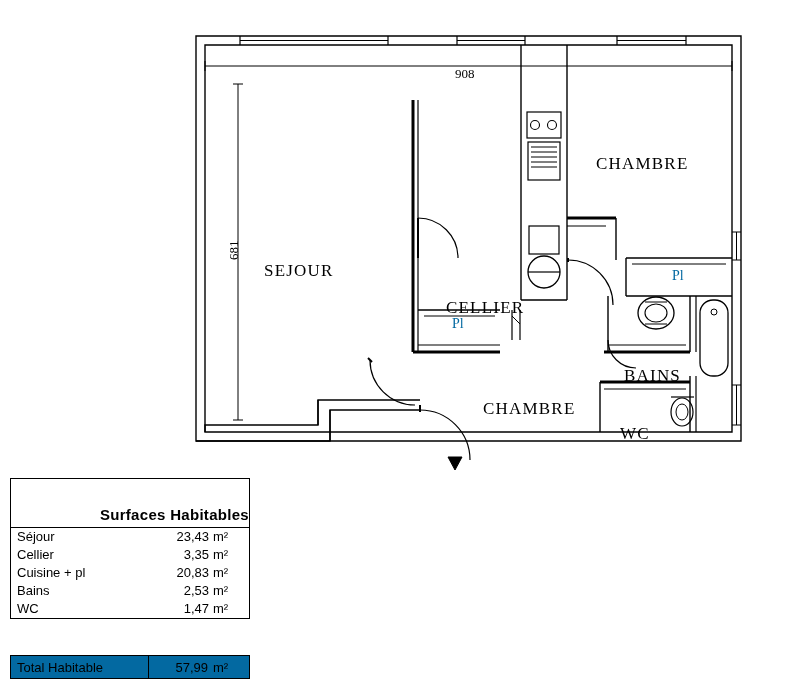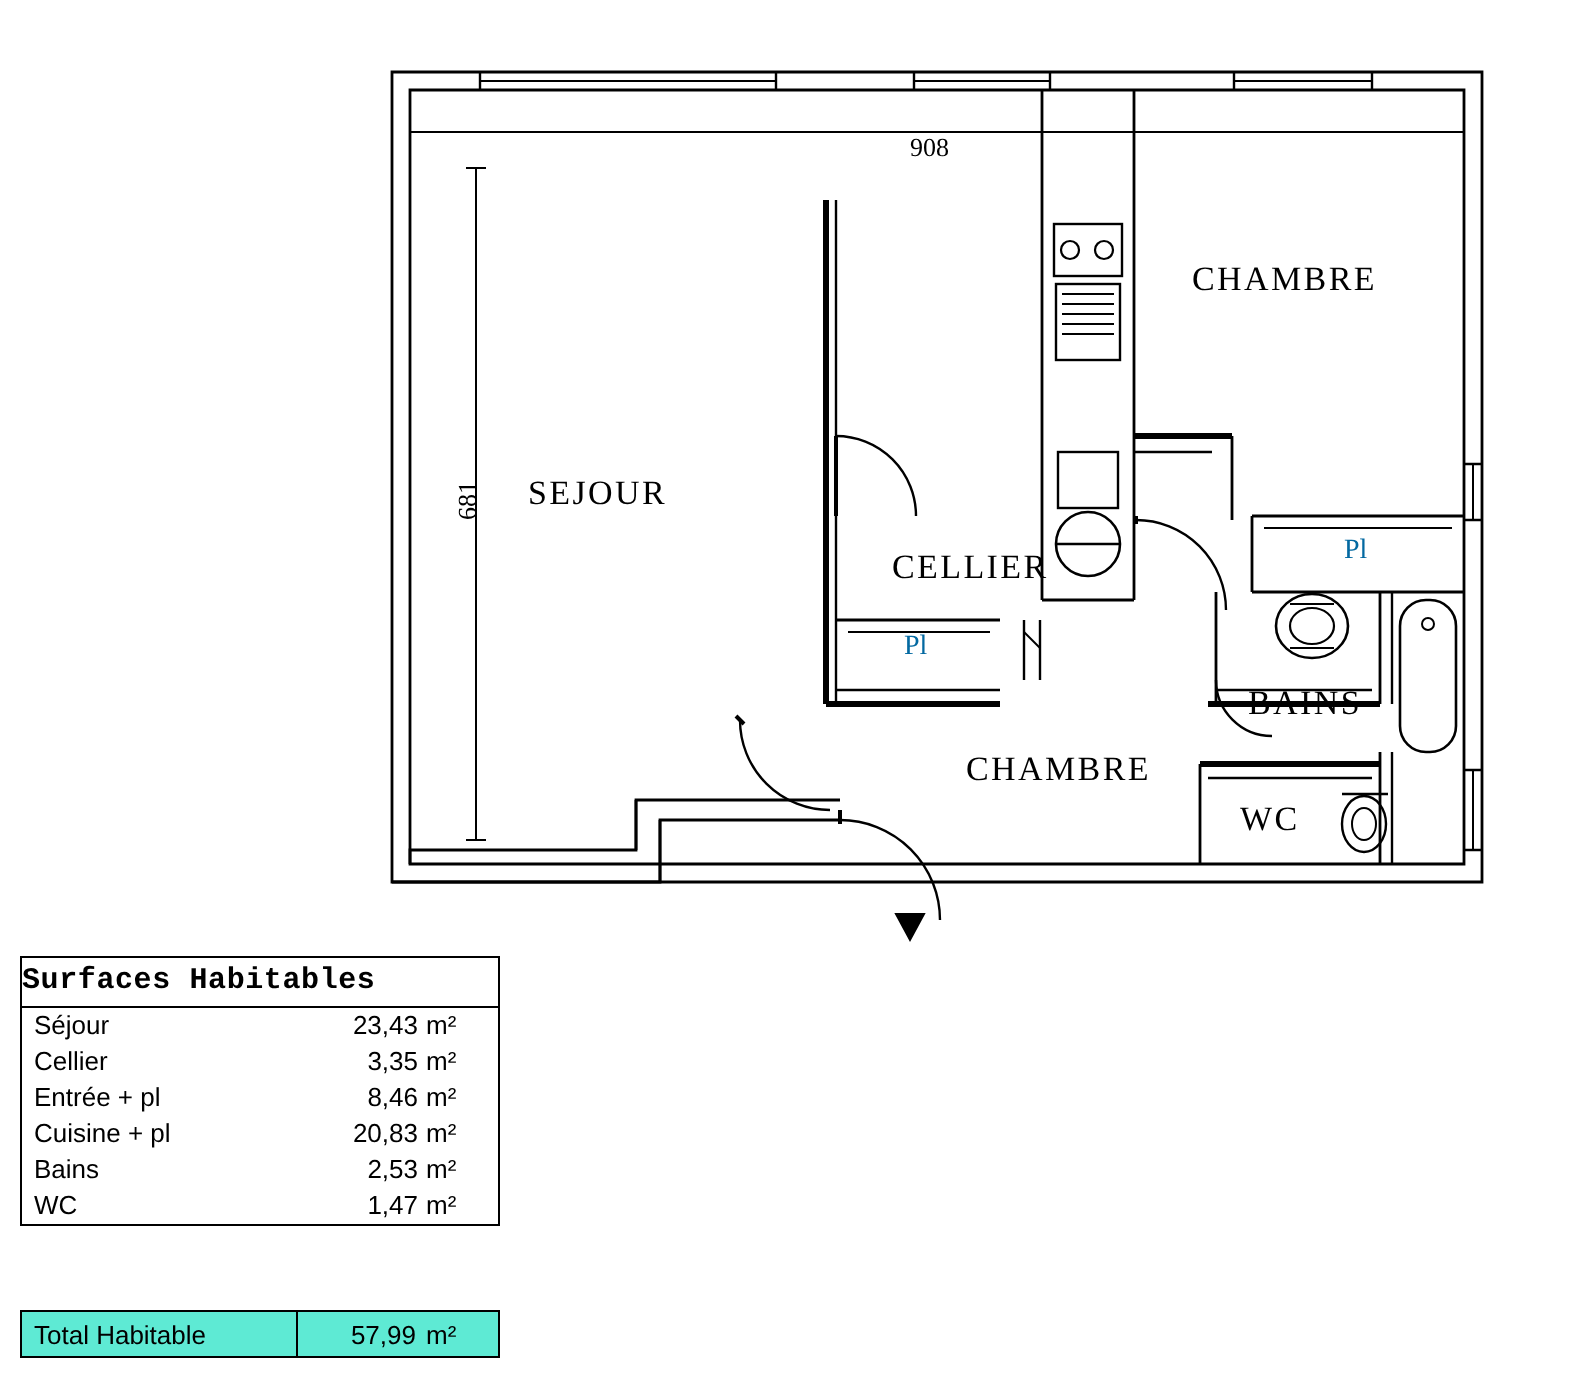--- a/index.html
+++ b/index.html
@@ -20,20 +20,21 @@
     left: 0; top: 0;
     width: 786px; height: 694px;
   }
   .room-label {
     position: absolute;
     font-family: "Liberation Serif", serif;
     font-size: 17px;
     letter-spacing: 1.2px;
     color: #000;
     white-space: nowrap;
+    margin-top: 24px;
   }
   .small-label {
     position: absolute;
     font-family: "Liberation Serif", serif;
     font-size: 14px;
     color: #0369a1;
     white-space: nowrap;
   }
   .dim-label {
     position: absolute;
@@ -50,48 +51,49 @@
   #surfaces {
     position: absolute;
     left: 10px;
     top: 478px;
     width: 240px;
     border: 1.5px solid #000;
     background: #fff;
     box-sizing: border-box;
   }
   #surfaces .tbl-title {
-    text-align: left;
-    font-family: Liberation Mono, monospace;
+    text-align: right;
+    font-family: Liberation Sans, sans-serif;
     font-weight: bold;
     font-size: 15px;
     padding: 3px 0 4px 0;
     border-bottom: 1.5px solid #000;
     letter-spacing: 0.3px;
+    margin-top: 24px;
   }
   #surfaces table {
     border-collapse: collapse;
     width: 100%;
     font-family: "Liberation Sans", sans-serif;
     font-size: 13px;
   }
   #surfaces td {
     padding: 1px 0 1px 0;
     line-height: 16px;
   }
   #surfaces td.name { padding-left: 6px; text-align: left; white-space: nowrap; }
   #surfaces td.val  { text-align: right; padding-right: 4px; white-space: nowrap; width: 62px;}
   #surfaces td.unit { text-align: left; padding-right: 6px; white-space: nowrap; width: 30px;}
   #total {
     position: absolute;
     left: 10px;
     top: 655px;
     width: 240px;
     border: 1.5px solid #000;
-    background: #5eead4;
+    background: #0369a1;
     box-sizing: border-box;
     height: 24px;
   }
   #total table {
     border-collapse: collapse;
     width: 100%;
     font-family: "Liberation Sans", sans-serif;
     font-size: 13px;
     height: 100%;
   }
@@ -237,25 +239,20 @@
         <td class="name">Séjour</td>
         <td class="val">23,43</td>
         <td class="unit">m²</td>
       </tr>
       <tr>
         <td class="name">Cellier</td>
         <td class="val">3,35</td>
         <td class="unit">m²</td>
       </tr>
       <tr>
-        <td class="name">Entrée + pl</td>
-        <td class="val">8,46</td>
-        <td class="unit">m²</td>
-      </tr>
-      <tr>
         <td class="name">Cuisine  + pl</td>
         <td class="val">20,83</td>
         <td class="unit">m²</td>
       </tr>
       <tr>
         <td class="name">Bains</td>
         <td class="val">2,53</td>
         <td class="unit">m²</td>
       </tr>
       <tr>

